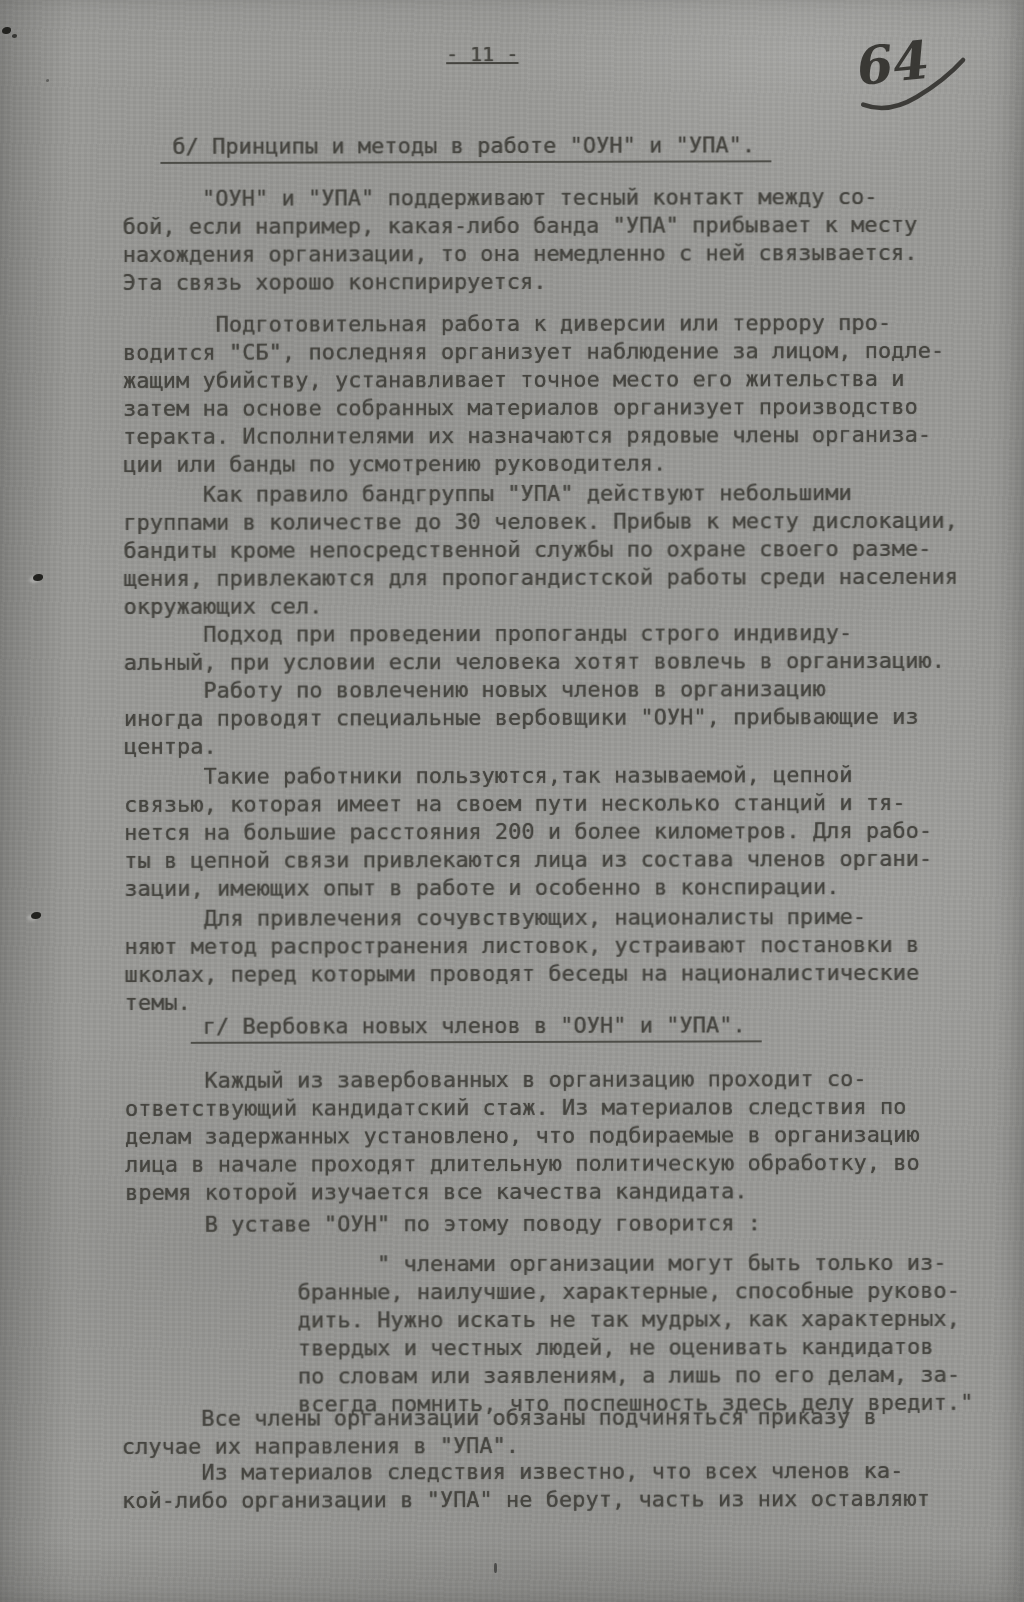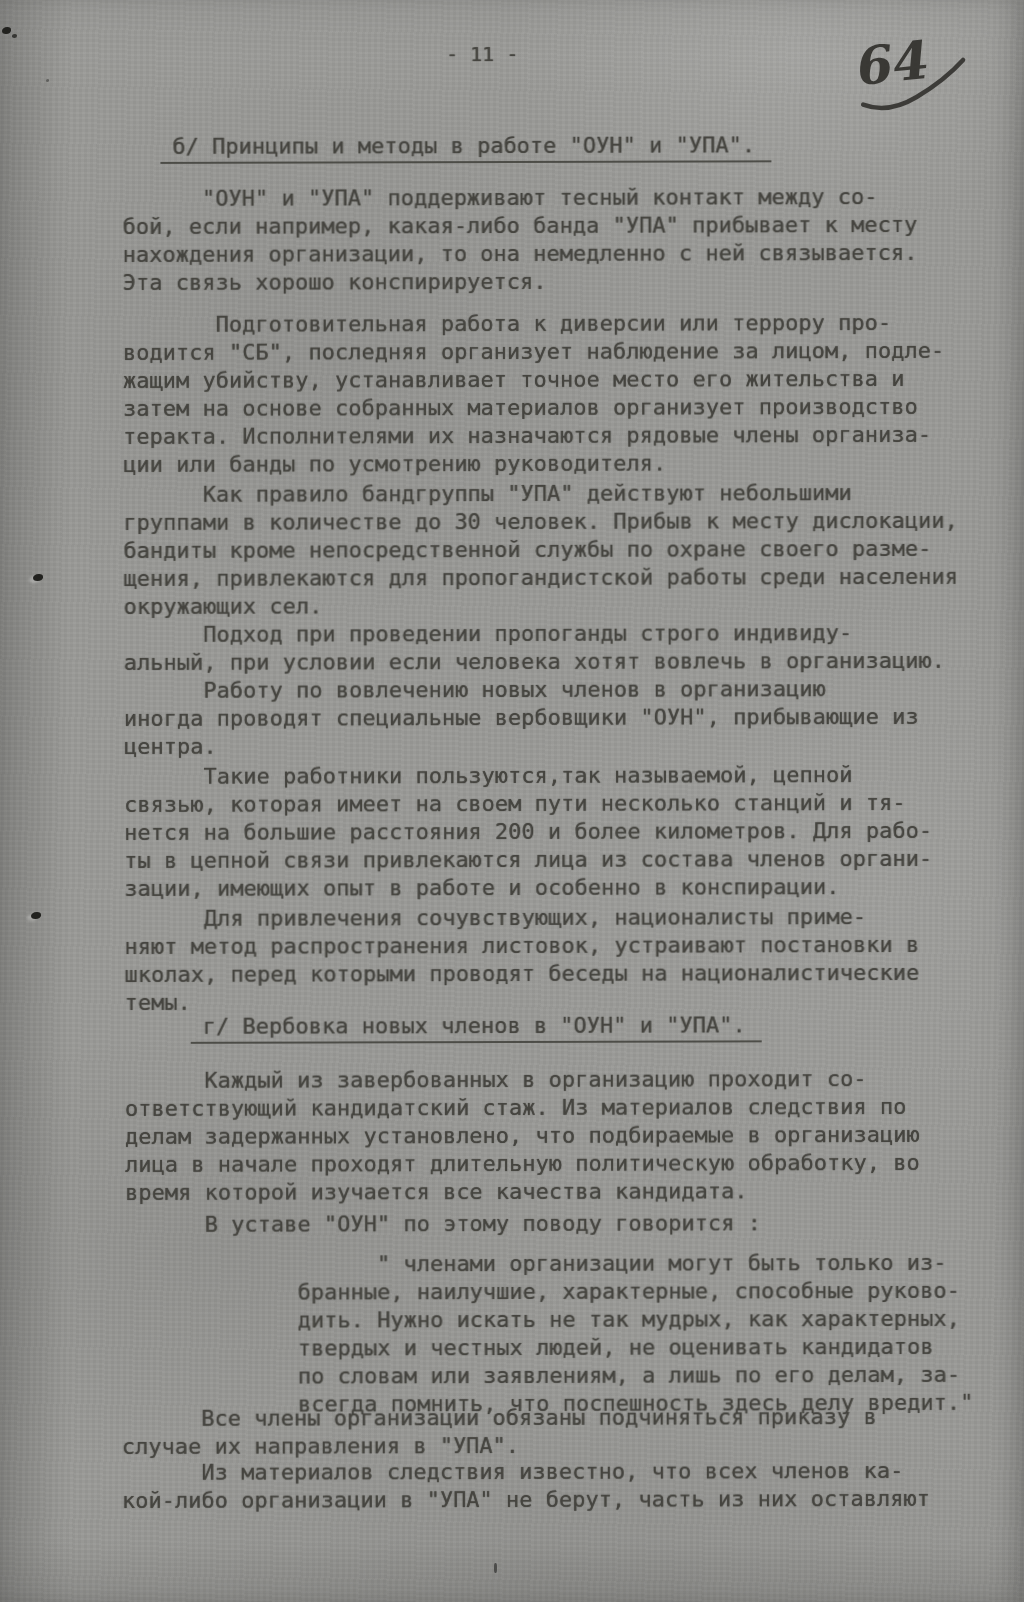--- a/index.html
+++ b/index.html
@@ -32,21 +32,21 @@
     transform:rotate(-0.15deg);
     transform-origin:50% 0;
   }
   .block{position:absolute;white-space:pre;}
   .line{height:28px;text-shadow:0 0 1px rgba(58,57,52,0.85);}
   .block.heading .line{
     display:inline-block;
     border-bottom:2px solid rgba(64,63,58,0.85);
     padding:0 16px 1px 12px;
   }
-  .blk-page-number {top:40px;  left:446px; font-size:20px;}
+  .blk-page-number {top:40px;  left:446px; font-size:20px;text-decoration:underline;}
   .blk-heading-b   {top:132px; left:160px;}
   .blk-p1          {top:184px; left:122px;}
   .blk-p2          {top:310px; left:122px;}
   .blk-p3          {top:480px; left:122px;}
   .blk-p4          {top:620px; left:122px;}
   .blk-p5          {top:762px; left:122px;}
   .blk-p6          {top:904px; left:122px;}
   .blk-heading-g   {top:1012px;left:188px;}
   .blk-p7          {top:1066px;left:122px;}
   .blk-ustav       {top:1210px;left:122px;}

